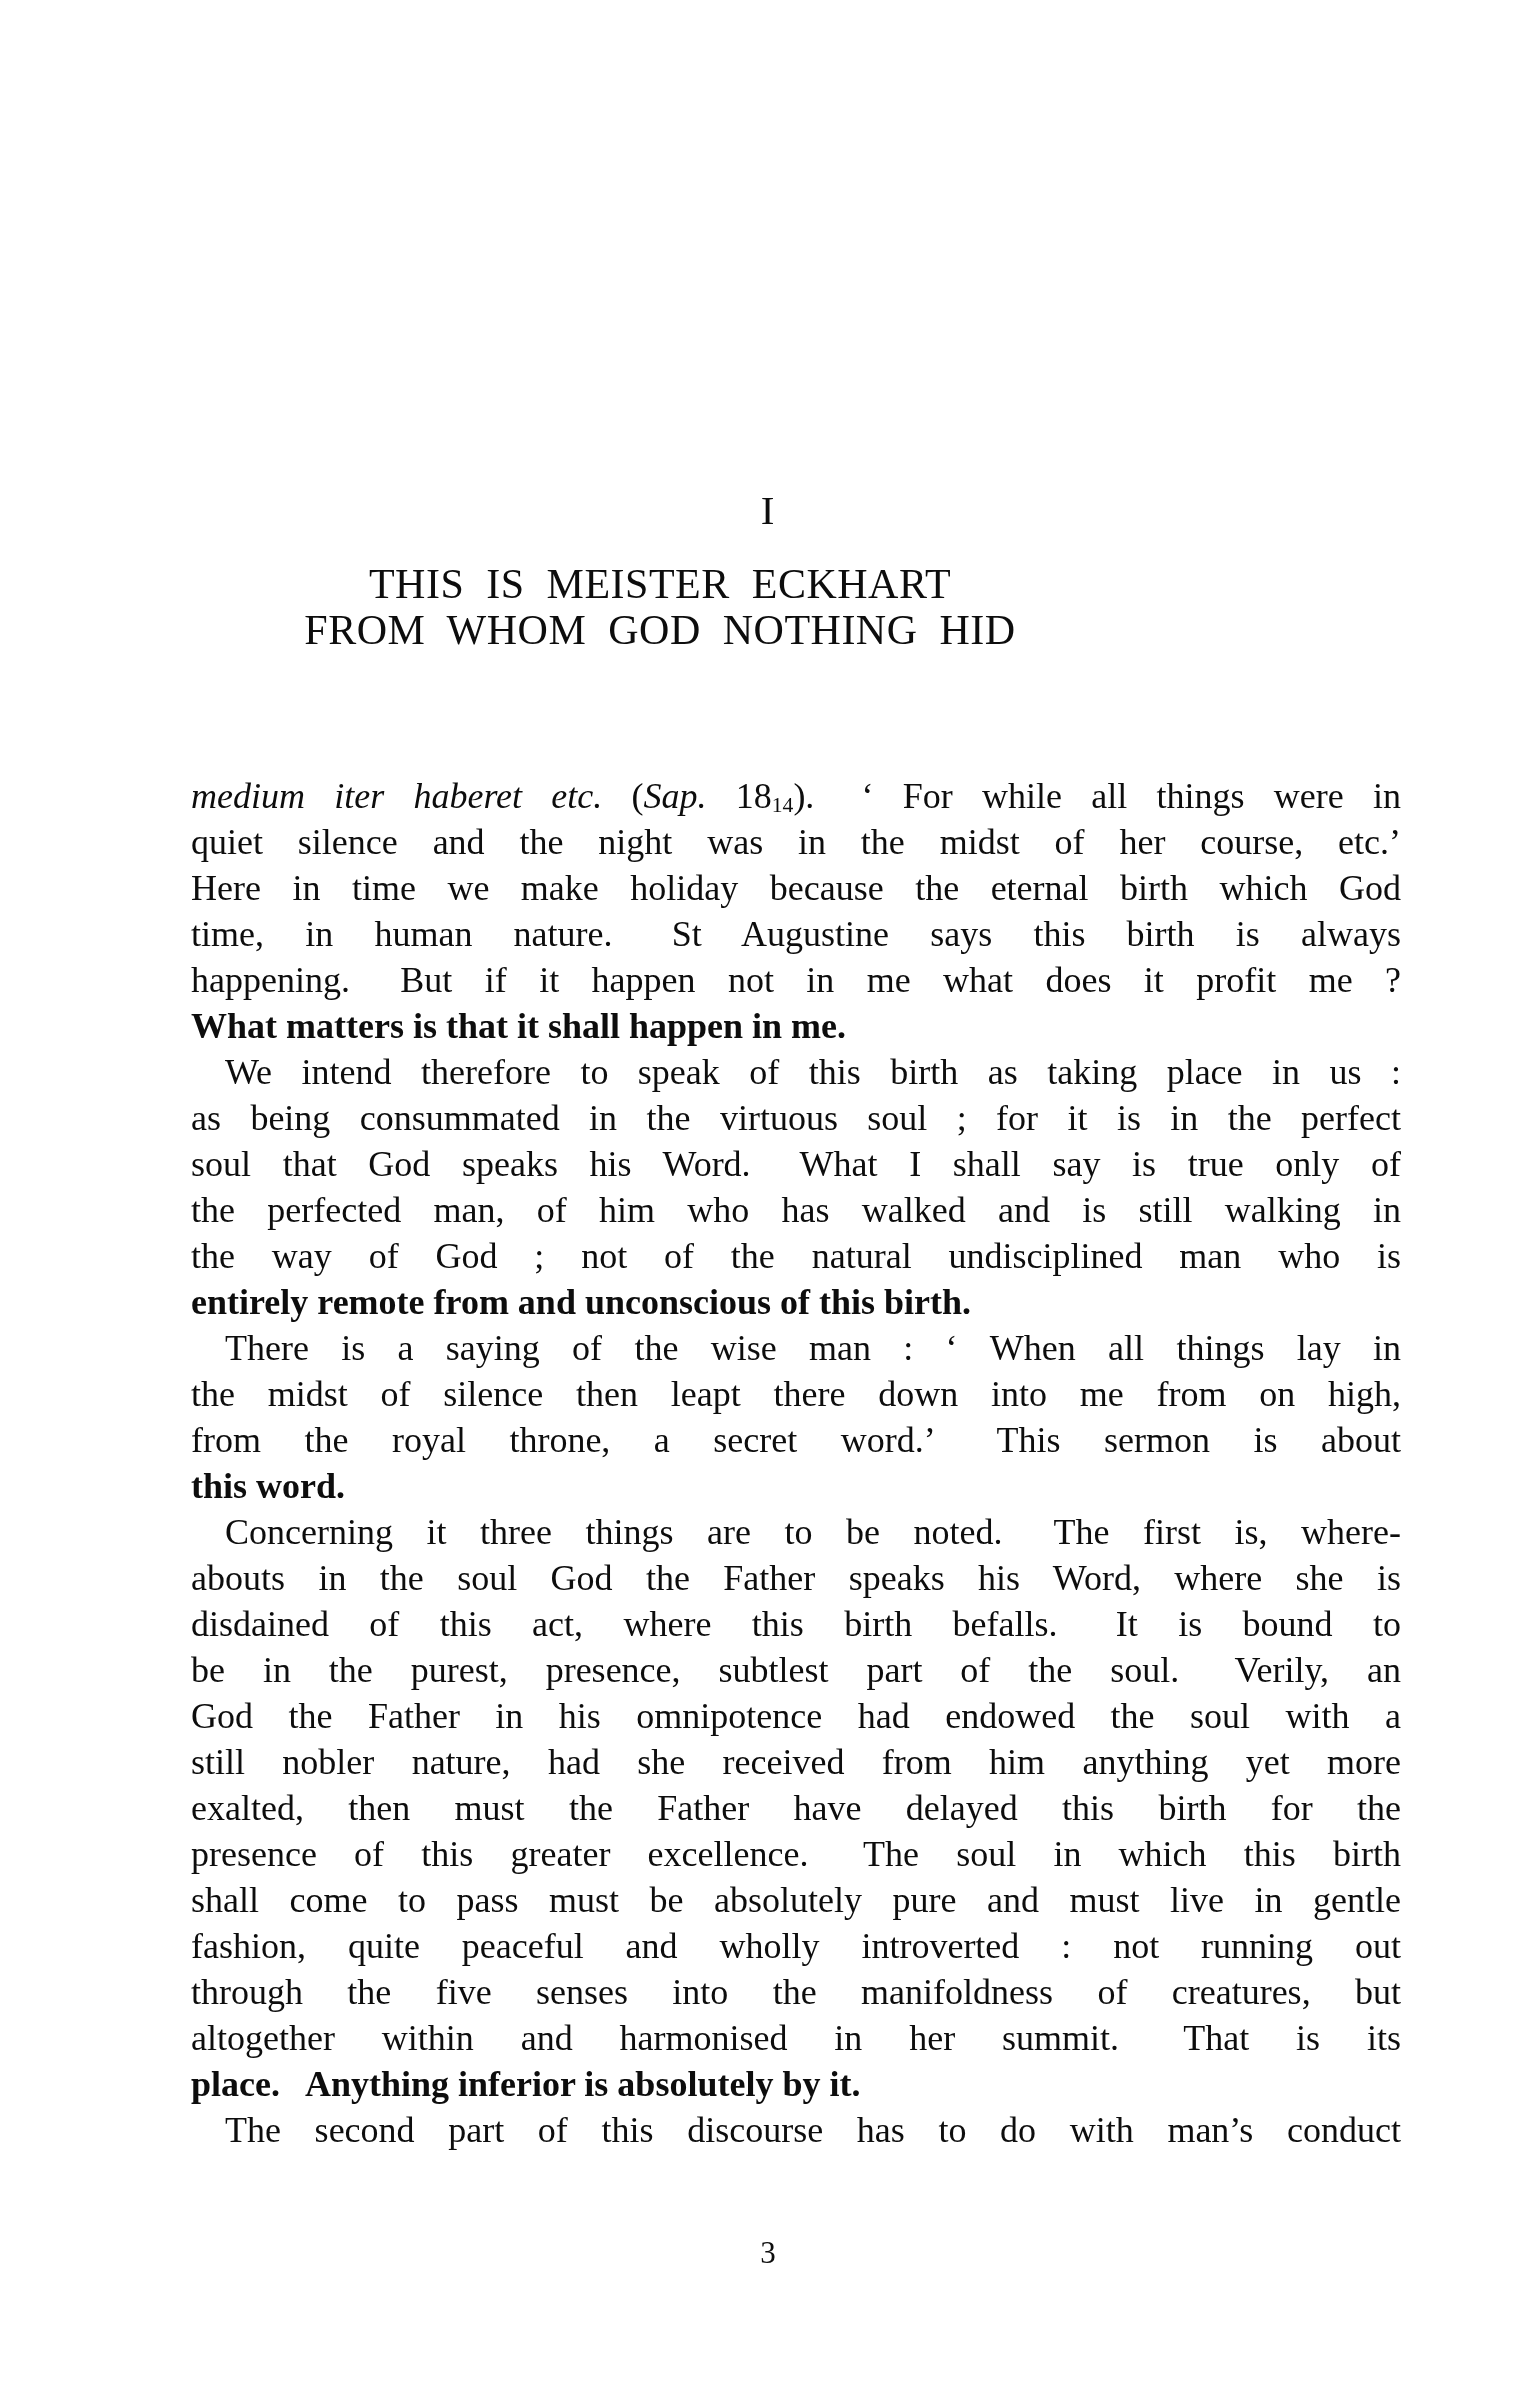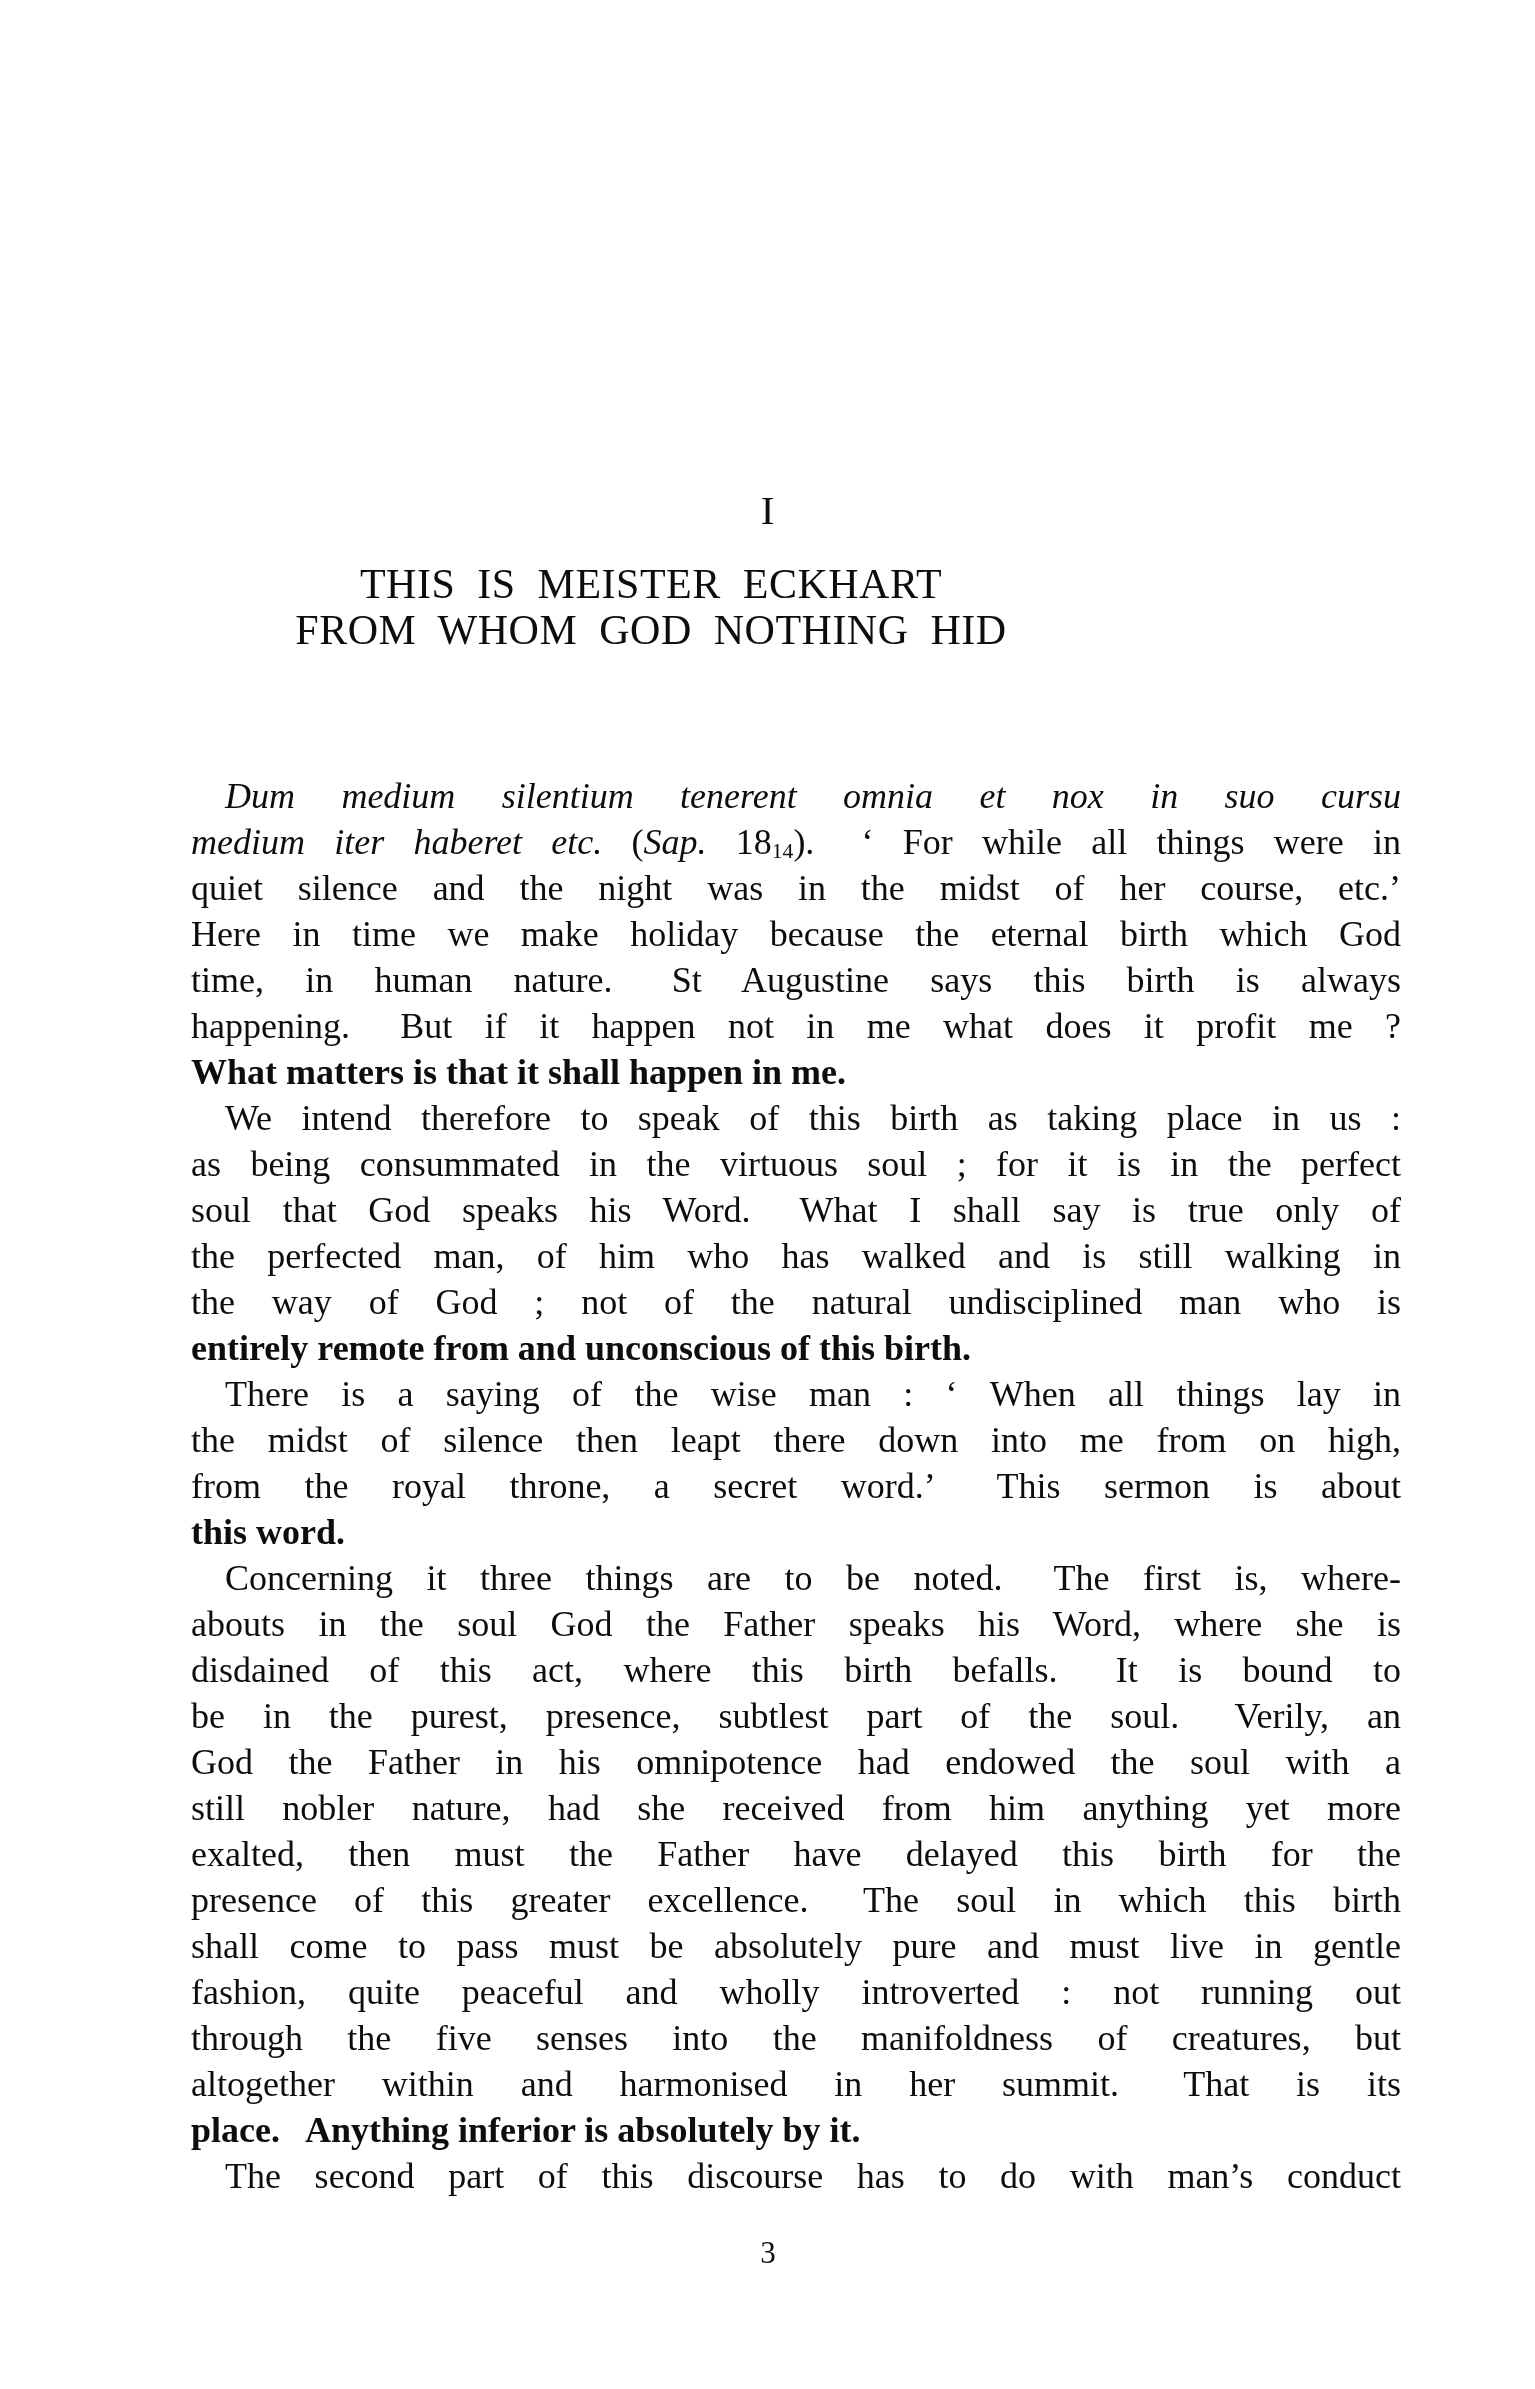--- a/index.html
+++ b/index.html
@@ -15,21 +15,21 @@
 
   .chapter {
     position: absolute;
     top: 490px; left: 0; width: 1536px;
     text-align: center;
     font-size: 41px; line-height: 1;
     letter-spacing: 1px;
   }
   .title {
     position: absolute;
-    top: 561px; left: 0; width: 1302px;
+    top: 561px; left: 9px; width: 1302px;
     text-align: center;
     font-size: 42px; line-height: 46px;
     letter-spacing: 0.5px;
     word-spacing: 11px;
   }
   .body-text {
     position: absolute;
     top: 773px; left: 191px; width: 1210px;
     font-size: 36px; line-height: 46px;
   }
@@ -61,21 +61,20 @@
 
   <div class="chapter">I</div>
 
   <div class="title">
     <div>THIS IS MEISTER ECKHART</div>
     <div>FROM WHOM GOD NOTHING HID</div>
   </div>
 
   <div class="body-text" id="body-text">
       <div class="para">
-        <div class="line first"><i>Dum medium silentium tenerent omnia et nox in suo cursu</i></div>
         <div class="line"><i>medium iter haberet etc.</i> (<i>Sap.</i> 18<sub>14</sub>).  ‘&nbsp;For while all things were in</div>
         <div class="line">quiet silence and the night was in the midst of her course, etc.’</div>
         <div class="line">Here in time we make holiday because the eternal birth which God</div>
         <div class="line">time, in human nature.  St Augustine says this birth is always</div>
         <div class="line">happening.  But if it happen not in me what does it profit me&nbsp;?</div>
         <div class="line lastleft">What matters is that it shall happen in me.</div>
       </div>
       <div class="para">
         <div class="line first">We intend therefore to speak of this birth as taking place in us&nbsp;:</div>
         <div class="line">as being consummated in the virtuous soul&nbsp;; for it is in the perfect</div>

